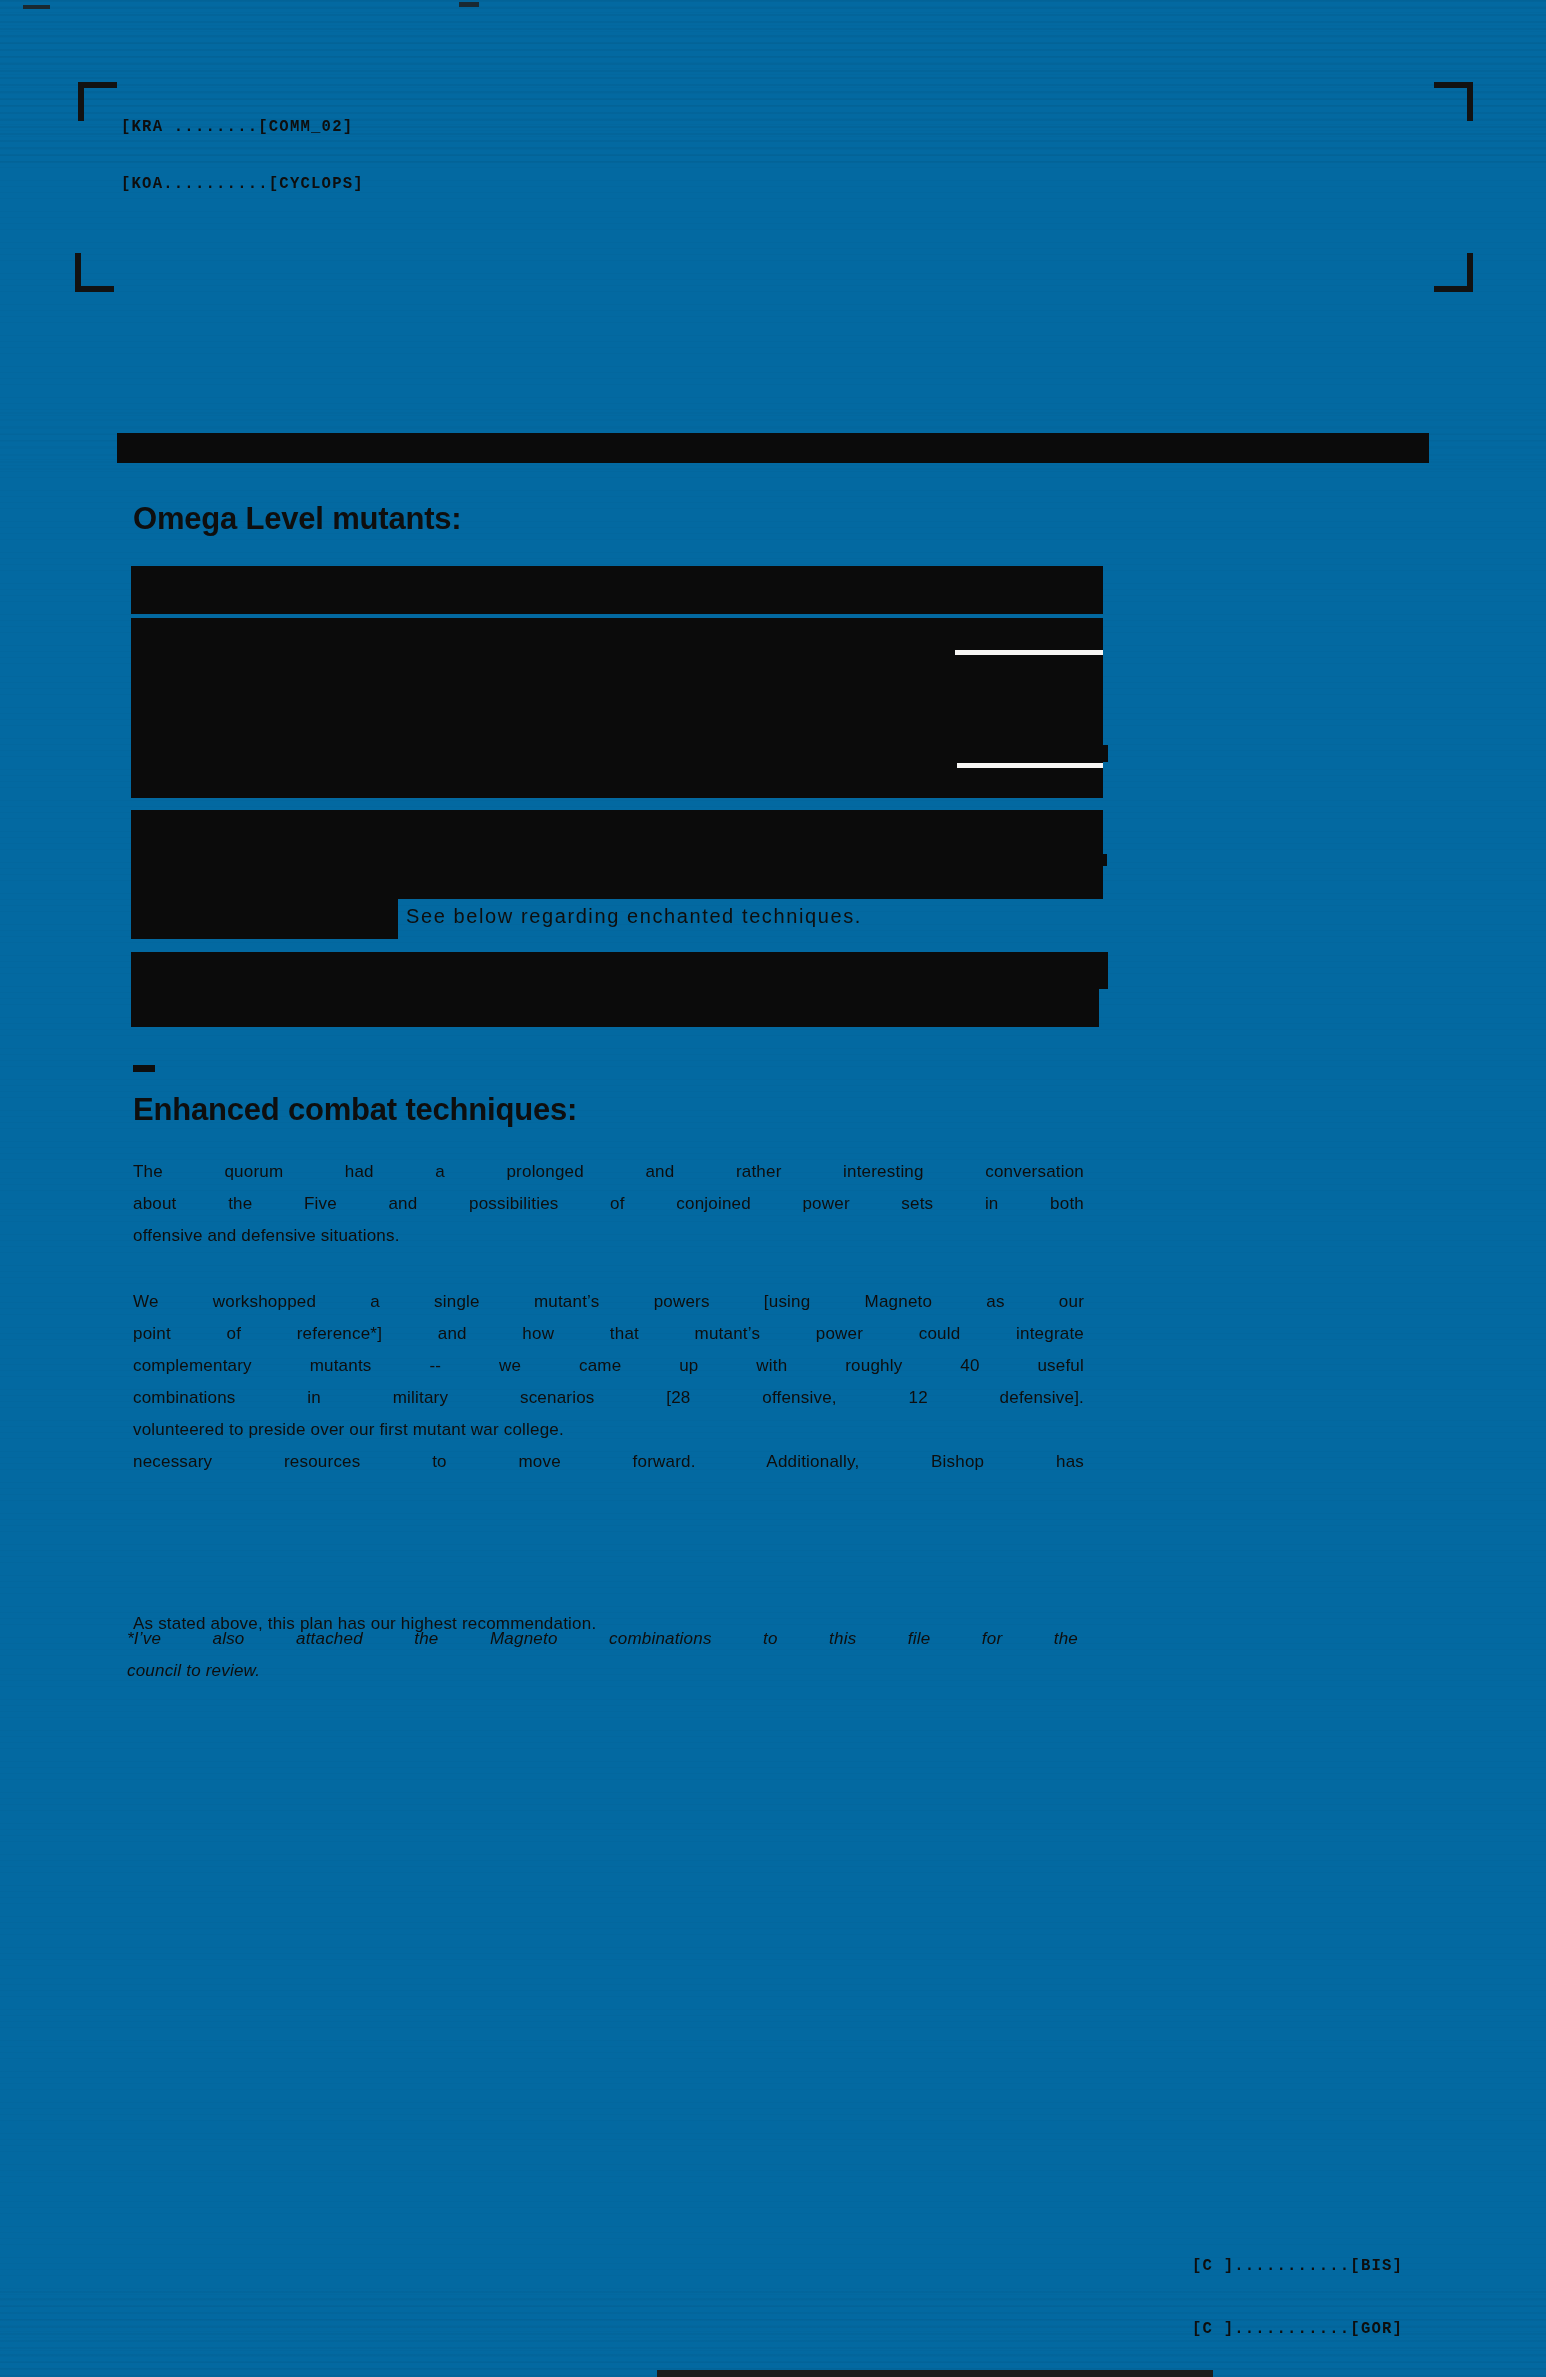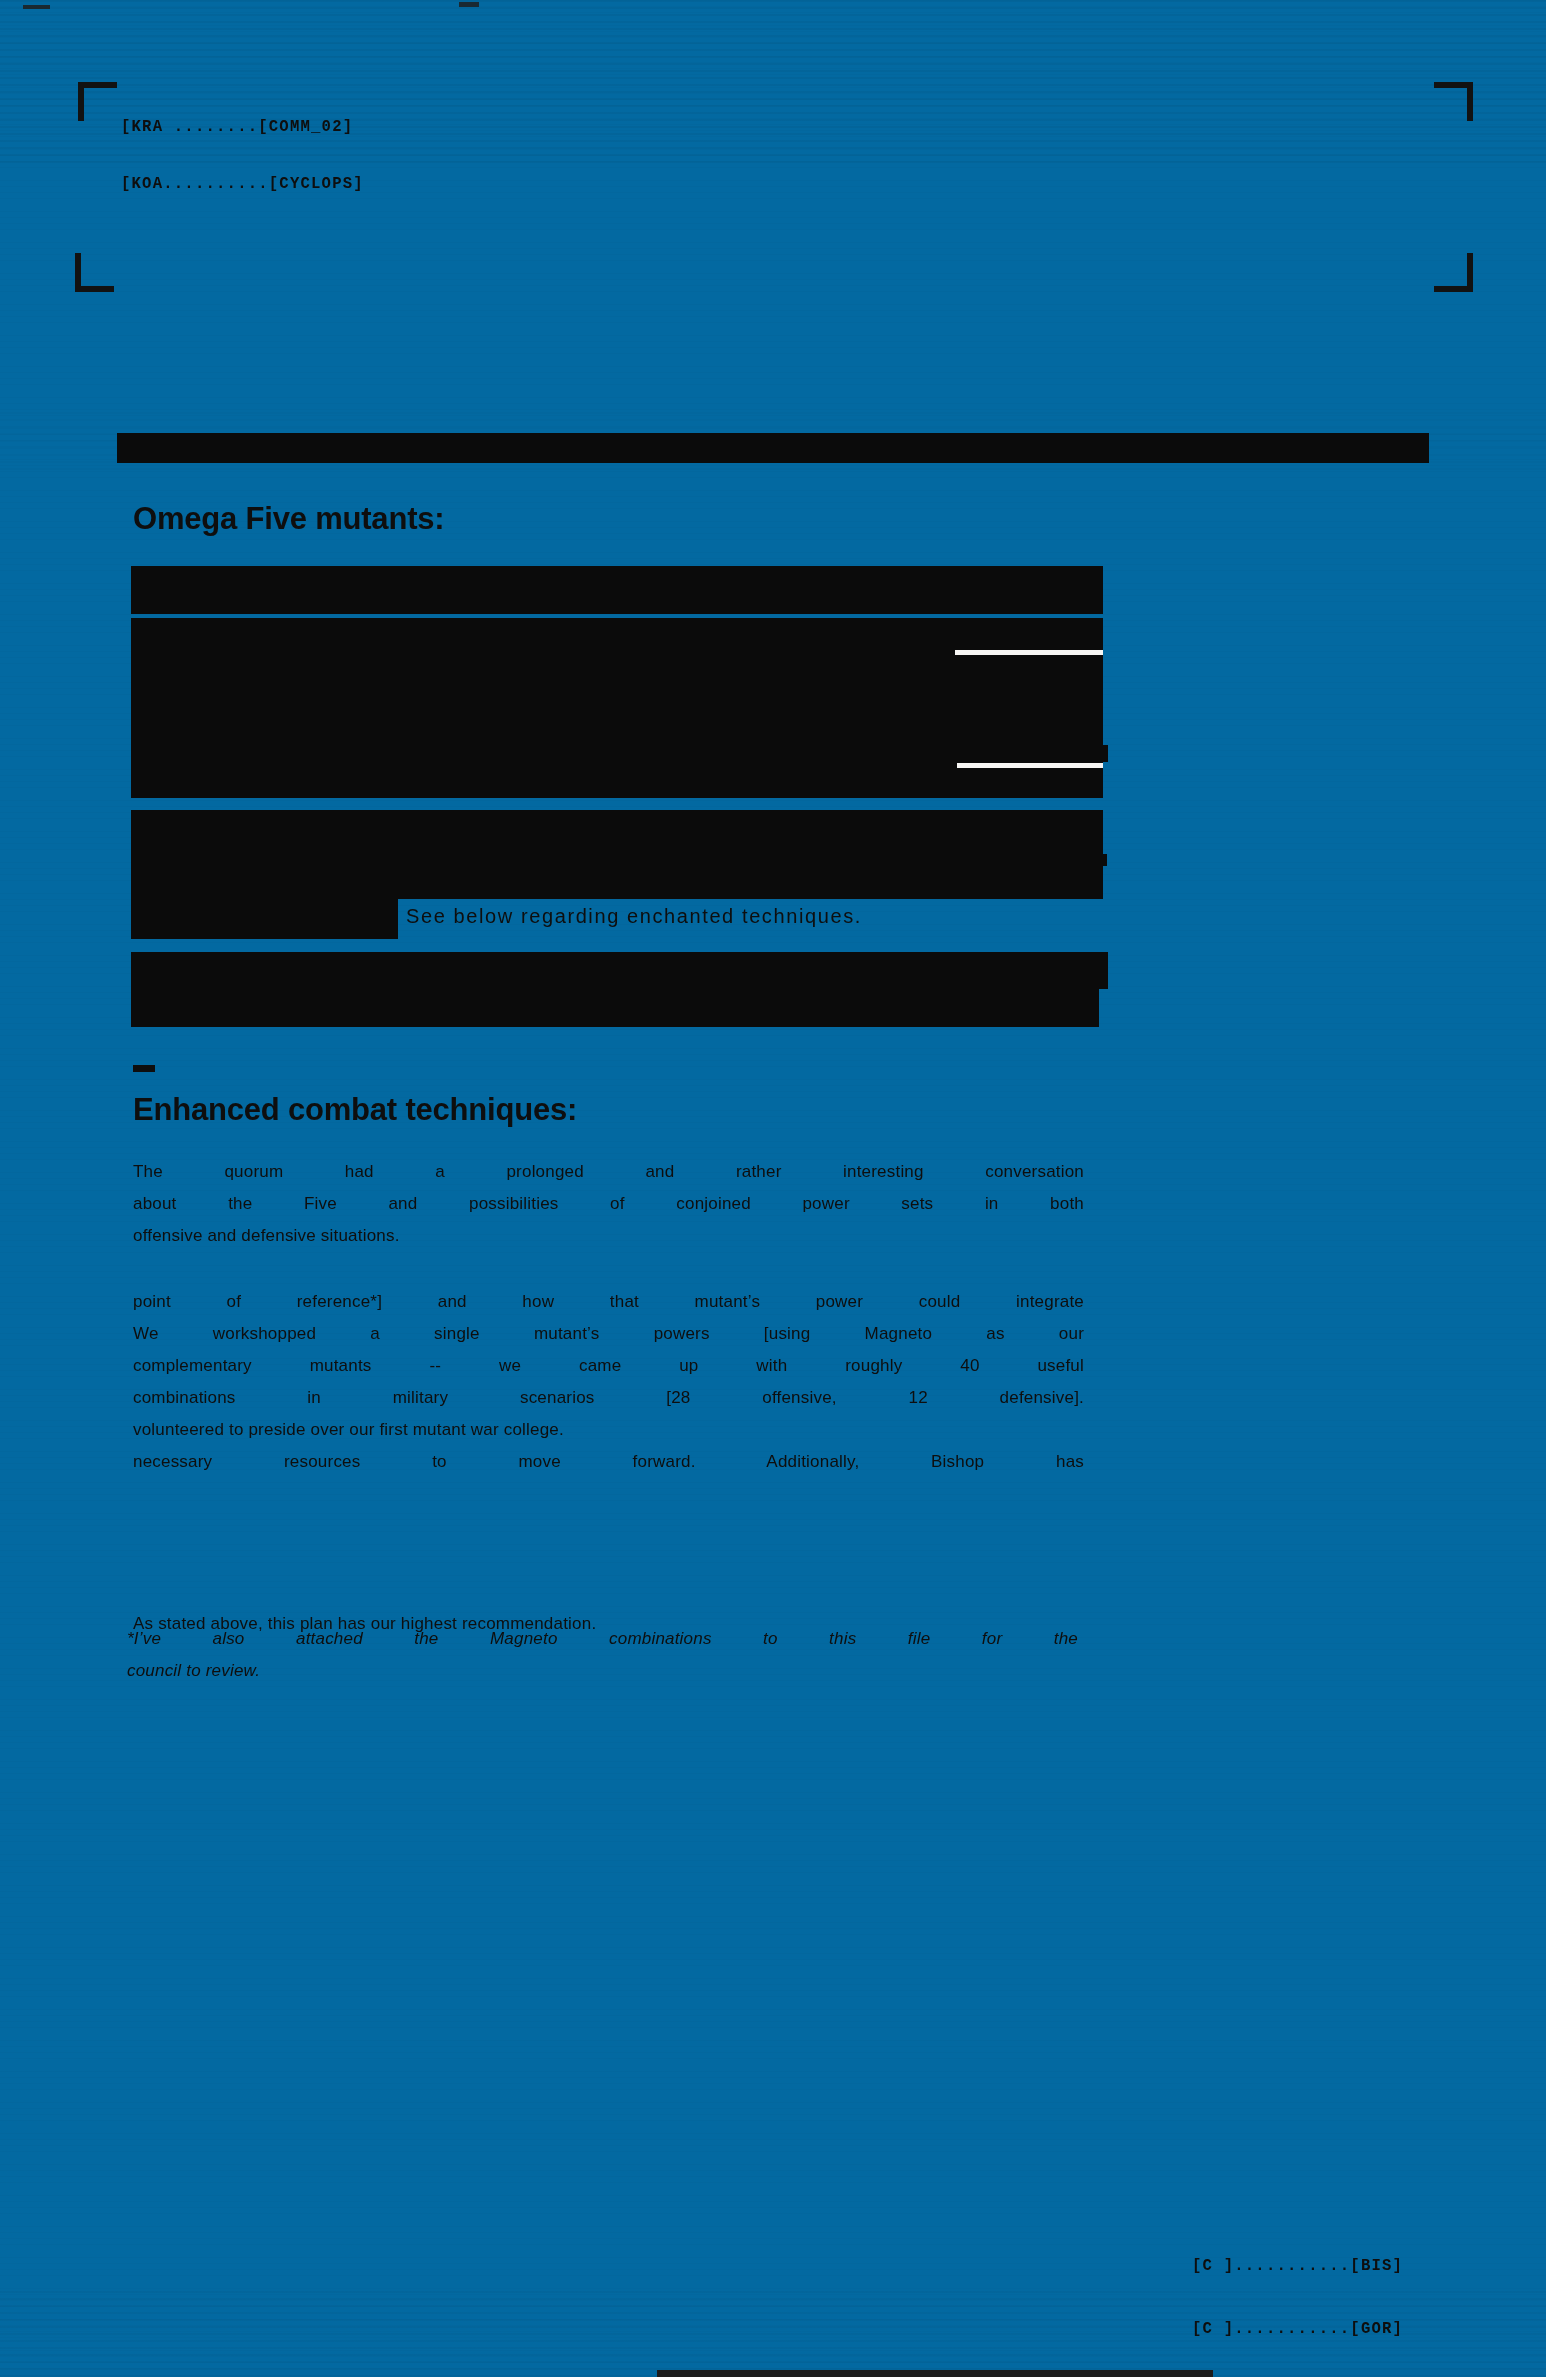--- a/index.html
+++ b/index.html
@@ -96,21 +96,21 @@
   <div class="bracket br-bl" style="left:75px;top:253px;"></div>
   <div class="bracket br-br" style="left:1434px;top:253px;"></div>
 
   <div class="mono" style="left:121px;top:81px;">
     <div>[KRA ........[COMM_02]</div>
     <div>[KOA..........[CYCLOPS]</div>
   </div>
 
   <div class="bar" style="left:117px;top:433px;width:1312px;height:30px;"></div>
 
-  <div class="h1" style="left:133px;top:501px;">Omega Five mutants:</div>
+  <div class="h1" style="left:133px;top:501px;">Omega Level mutants:</div>
 
   <div class="bar" style="left:131px;top:566px;width:972px;height:48px;"></div>
   <div class="bar" style="left:131px;top:618px;width:972px;height:180px;"></div>
   <div class="notch" style="left:955px;top:650px;width:148px;height:4.7px;"></div>
   <div class="notch" style="left:957px;top:763px;width:146px;height:5.4px;"></div>
   <div class="bar" style="left:1103px;top:745px;width:4.7px;height:17px;"></div>
   <div class="bar" style="left:131px;top:810px;width:972px;height:89px;"></div>
   <div class="bar" style="left:1103px;top:854px;width:3.9px;height:12.4px;"></div>
 
   <div class="bar" style="left:131px;top:899px;width:267px;height:40px;"></div>
@@ -123,22 +123,22 @@
 
   <div class="h1" style="left:133px;top:1092px;">Enhanced combat techniques:</div>
 
   <div class="body-text" style="left:133px;top:1156px;">
       <div class="jline">The quorum had a prolonged and rather interesting conversation</div>
       <div class="jline">about the Five and possibilities of conjoined power sets in both</div>
       <div class="jline last">offensive and defensive situations.</div>
     </div>
 
   <div class="body-text" style="left:133px;top:1286px;">
+      <div class="jline">We workshopped a single mutant’s powers [using Magneto as our</div>
       <div class="jline">point of reference*] and how that mutant’s power could integrate</div>
-      <div class="jline">We workshopped a single mutant’s powers [using Magneto as our</div>
       <div class="jline">complementary mutants -- we came up with roughly 40 useful</div>
       <div class="jline">combinations in military scenarios [28 offensive, 12 defensive].</div>
       <div class="jline last">volunteered to preside over our first mutant war college.</div>
       <div class="jline">necessary resources to move forward. Additionally, Bishop has</div>
     </div>
 
   <div class="body-text single" style="left:133px;top:1561px;">As stated above, this plan has our highest recommendation.</div>
 
   <div class="body-text italic" style="left:127px;top:1623px;">
       <div class="jline">*I’ve also attached the Magneto combinations to this file for the</div>

